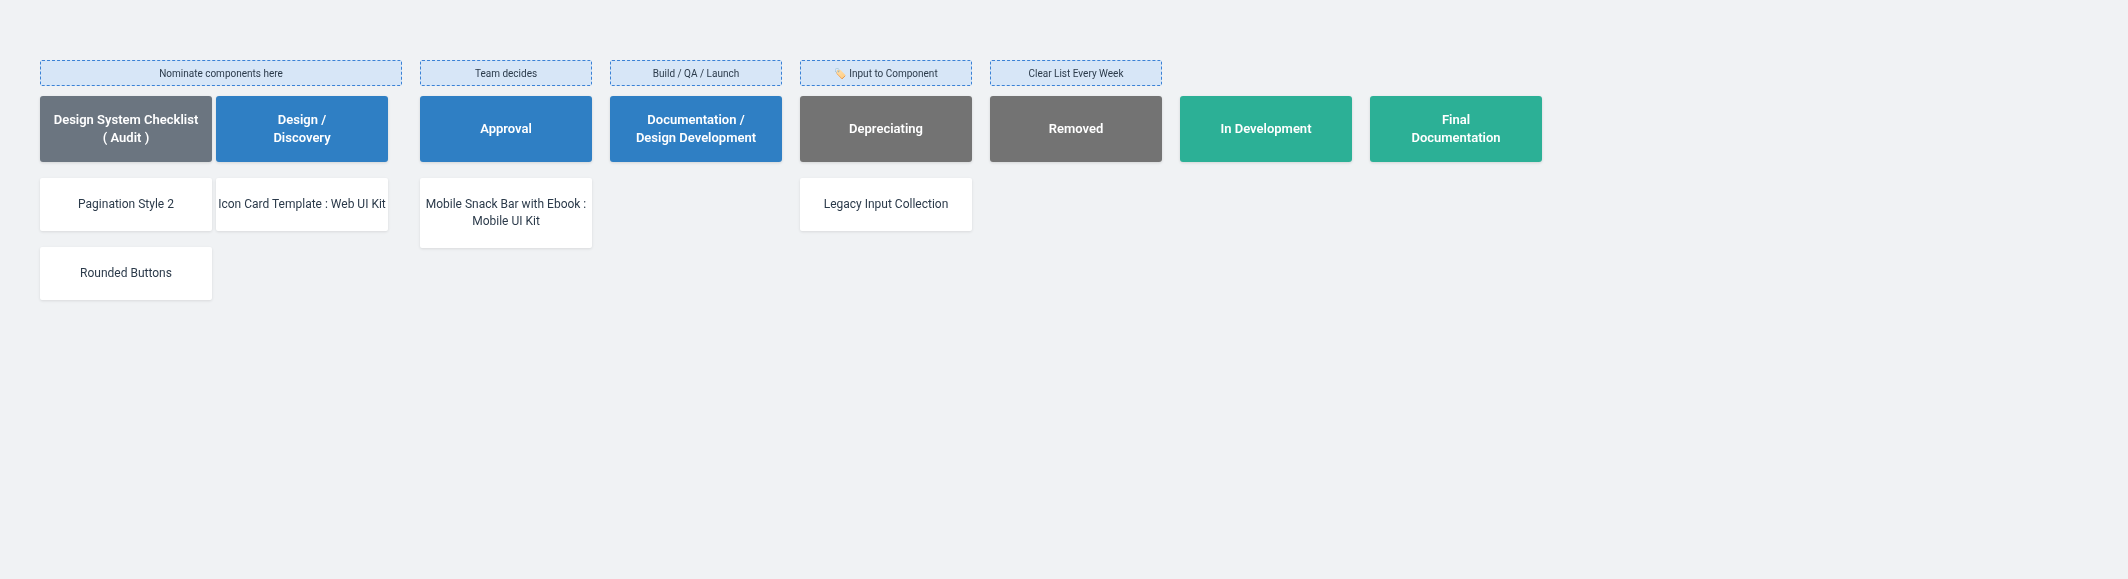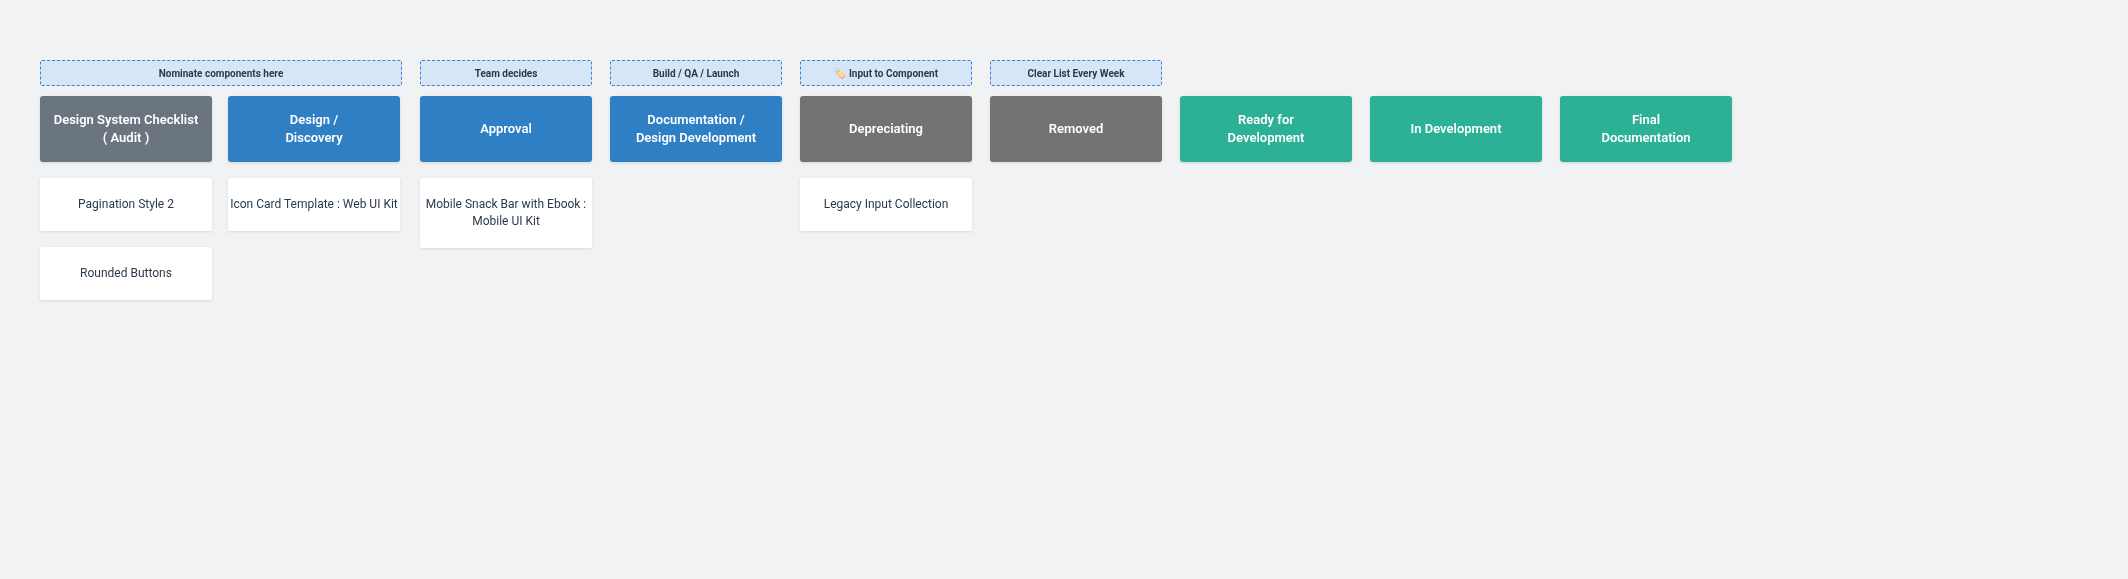--- a/index.html
+++ b/index.html
@@ -34,21 +34,20 @@
       color: #2b3a4a;
       font-size: 10px;
       text-align: center;
       padding: 6px 8px;
       border-radius: 2px;
       margin-bottom: 10px;
       min-height: 26px;
       display: flex;
       align-items: center;
       justify-content: center;
-      font-weight: bold;
     }
     .note.blank {
       visibility: hidden;
     }
     .header-card {
       width: 100%;
       min-height: 66px;
       display: flex;
       align-items: center;
       justify-content: center;
@@ -80,21 +79,21 @@
     }
     .note-group-wide {
       width: 362px; 
       flex-shrink: 0;
       display: flex;
       flex-direction: column;
       align-items: center;
     }
     .note-group-wide .pair {
       display: flex;
-      gap: 16px;
+      gap: 4px;
       width: 100%;
     }
     .note-group-wide .column {
       width: 172px;
     }
   </style>
 </head>
 <body>
 
 <div class="board">
@@ -132,25 +131,20 @@
     <div class="note">🏷️ Input to Component</div>
     <div class="header-card red">Depreciating</div>
     <div class="item-card">Legacy Input Collection</div>
   </div>
 
   <div class="column">
     <div class="note">Clear List Every Week</div>
     <div class="header-card red">Removed</div>
   </div>
 
-  <div class="column">
-    <div class="note blank">&nbsp;</div>
-    <div class="header-card teal">Ready for
-Development</div>
-  </div>
 
   <div class="column">
     <div class="note blank">&nbsp;</div>
     <div class="header-card teal">In Development</div>
   </div>
 
   <div class="column">
     <div class="note blank">&nbsp;</div>
     <div class="header-card teal">Final
 Documentation</div>

